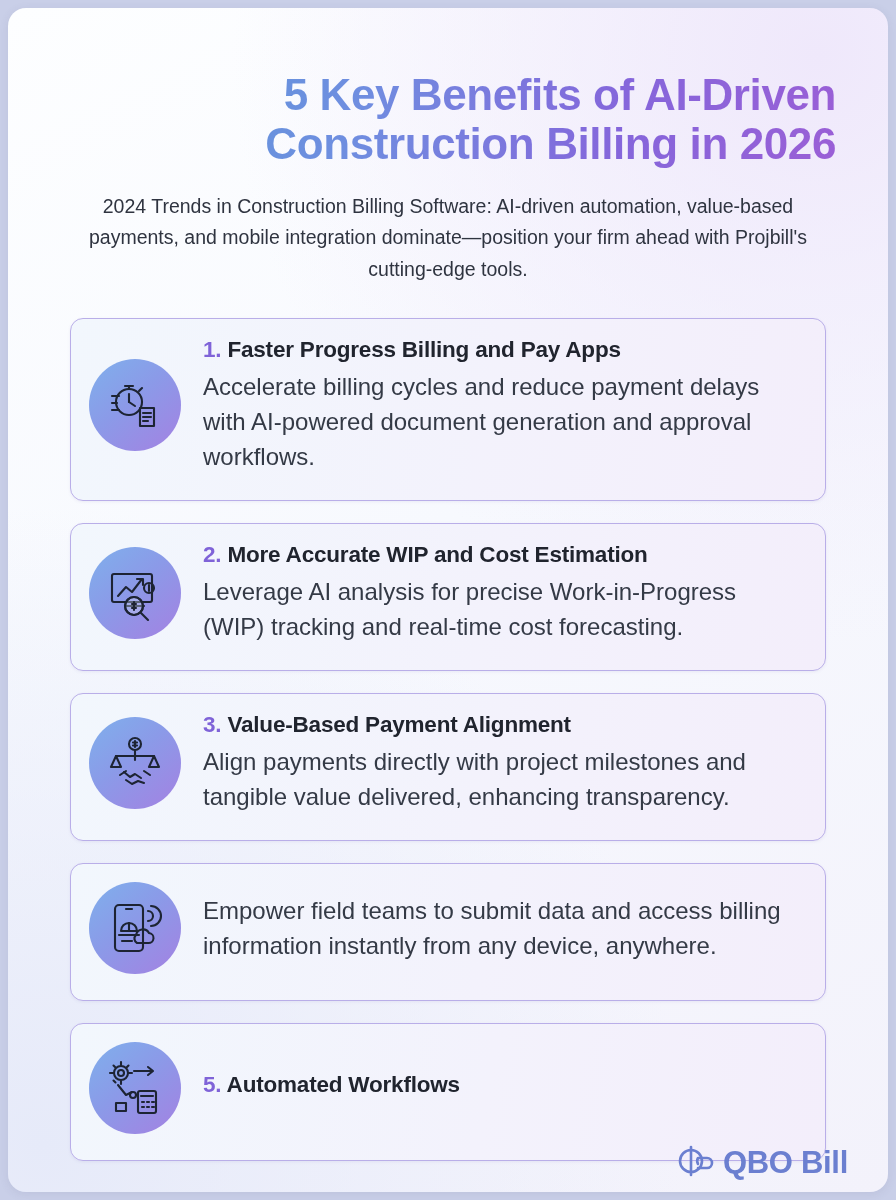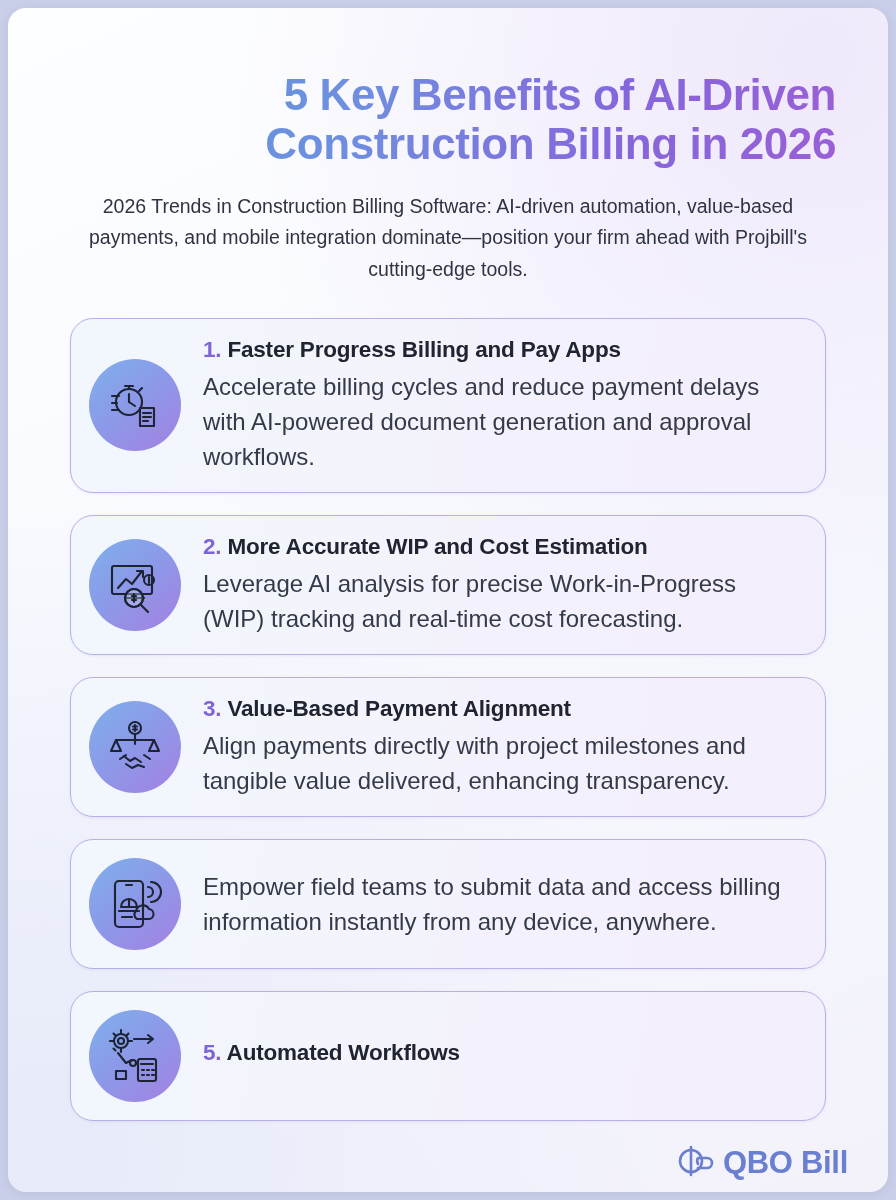--- a/index.html
+++ b/index.html
@@ -51,22 +51,22 @@
     color: #2f3440;
   }
 
   .cards {
     margin: 32px 62px 0 62px;
   }
   .card {
     position: relative;
     display: flex;
     align-items: center;
-    border-radius: 23px;
-    padding: 18px 22px 18px 18px;
+    border-radius: 13px;
+    padding: 18px 22px 26px 18px;
     margin-bottom: 22px;
     background: linear-gradient(100deg, #f2f7fd 0%, #f3f2fc 55%, #f3eefb 100%);
     border: 1.3px solid #b9aee8;
     box-shadow: 0 1px 3px rgba(120,110,170,0.10);
     min-height: 98px;
     box-sizing: border-box;
   }
   .card-icon {
     flex: 0 0 auto;
     width: 92px;
@@ -115,21 +115,21 @@
     letter-spacing: -0.3px;
   }
 </style>
 </head>
 <body>
 
 <div class="page">
 
   <div class="title">5 Key Benefits of AI-Driven Construction Billing in 2026</div>
 
-  <div class="subtitle">2026 Trends in Construction Billing Software: AI-driven automation, value-based payments, and mobile integration dominate—position your firm ahead with Projbill's cutting-edge tools.</div>
+  <div class="subtitle">2024 Trends in Construction Billing Software: AI-driven automation, value-based payments, and mobile integration dominate—position your firm ahead with Projbill's cutting-edge tools.</div>
 
   <div class="cards">
 
     <div class="card">
       <div class="card-icon">
         <svg width="62" height="62" viewBox="0 0 62 62" fill="none" stroke="#1d2433" stroke-width="2.1" stroke-linecap="round" stroke-linejoin="round">
           <circle cx="25" cy="28" r="13"></circle>
           <path d="M25 28 L25 20"></path>
           <path d="M25 28 L31 32"></path>
           <path d="M21 12 h8"></path>

